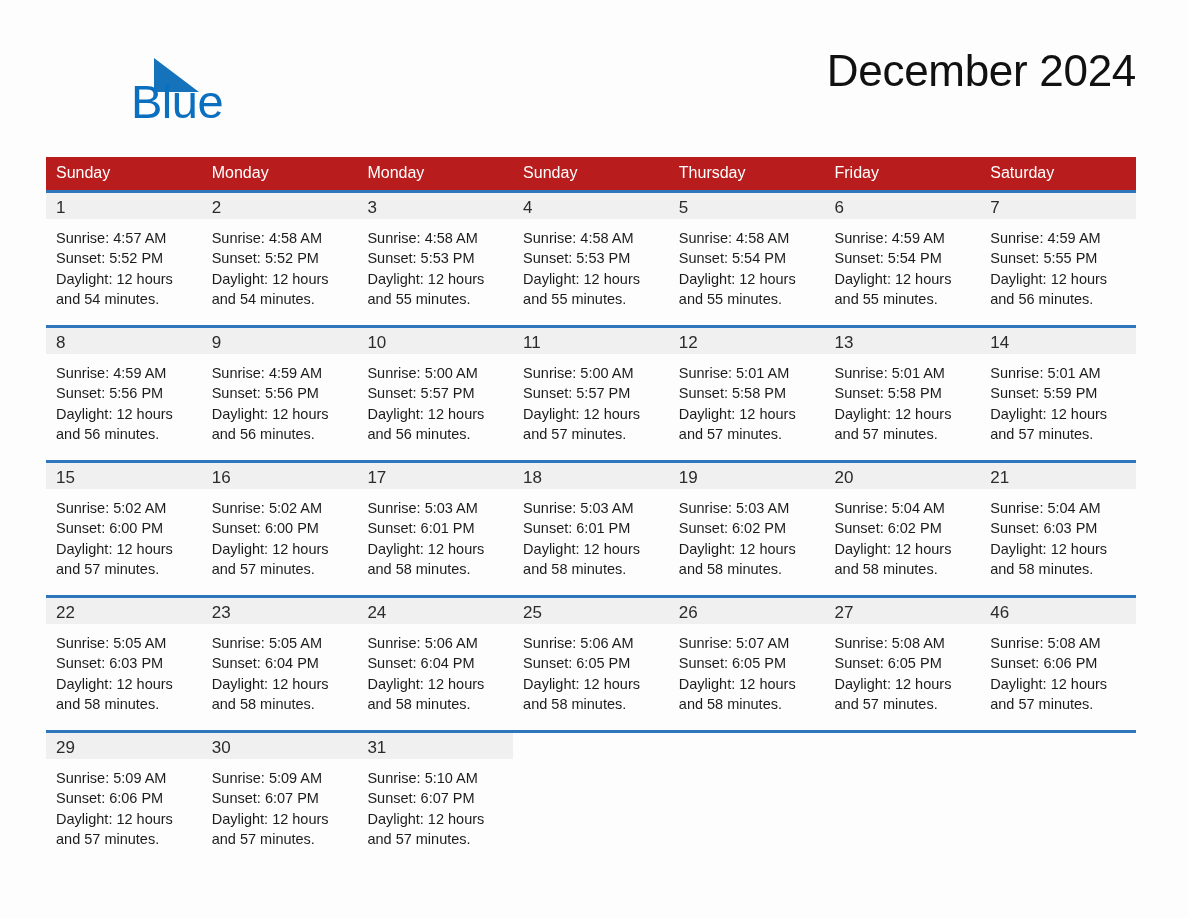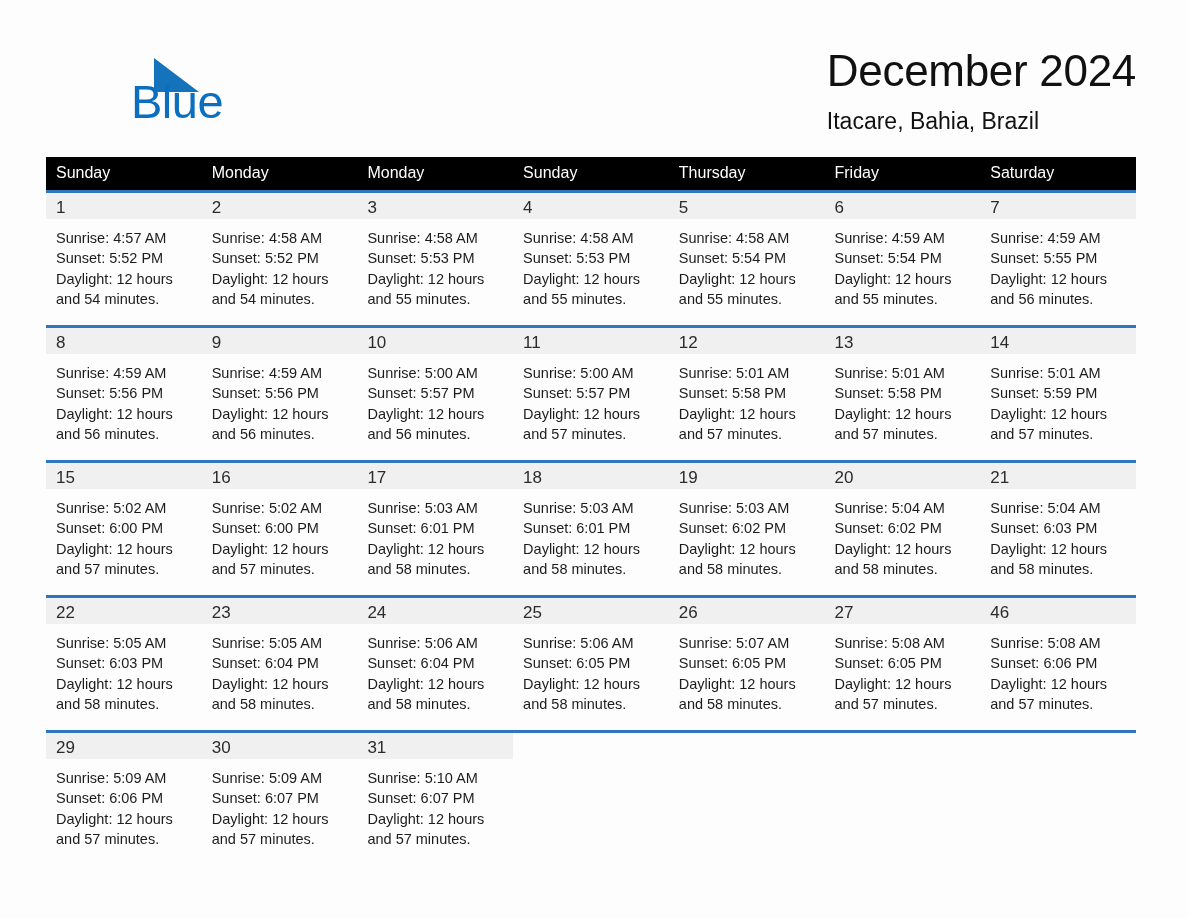--- a/index.html
+++ b/index.html
@@ -92,21 +92,21 @@
     position: absolute;
     left: 46px;
     top: 157px;
     width: 1090px;
     border-collapse: collapse;
     table-layout: fixed;
   }
   .calendar col { width: 155.7px; }
 
   thead th {
-    background: #000000;
+    background: #b91c1c;
     color: #ffffff;
     font-size: 16px;
     font-weight: normal;
     text-align: left;
     padding: 7px 0 8px 10px;
     height: 20px;
     box-sizing: border-box;
   }
 
   tbody tr.week {
@@ -152,21 +152,20 @@
 
   <div class="header">
 
     <div class="logo">
       <span class="logo-triangle"></span>
       <span class="logo-blue">Blue</span>
     </div>
 
     <div class="title-block">
       <div class="cal-title">December 2024</div>
-      <div class="cal-subtitle">Itacare, Bahia, Brazil</div>
     </div>
 
   </div>
 
   <table class="calendar">
     <colgroup>
       <col>
         <col>
         <col>
         <col>

